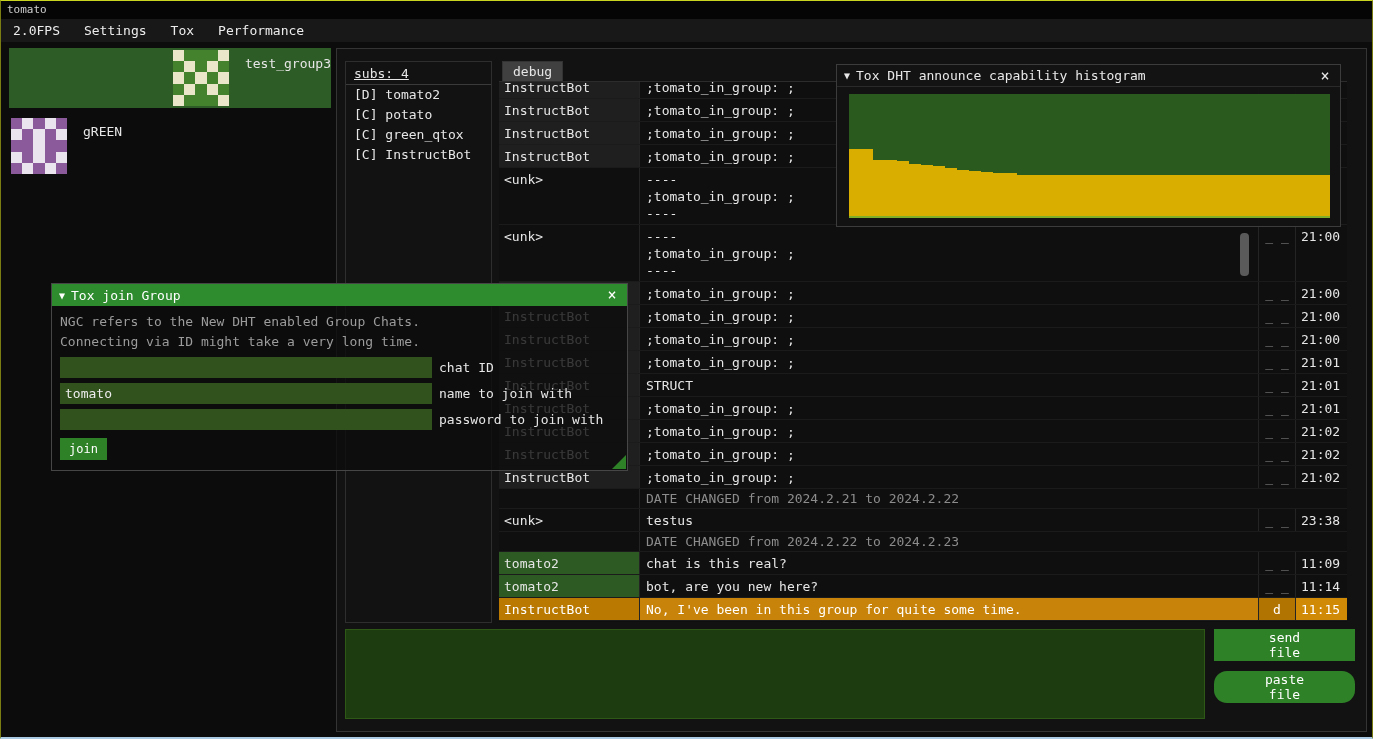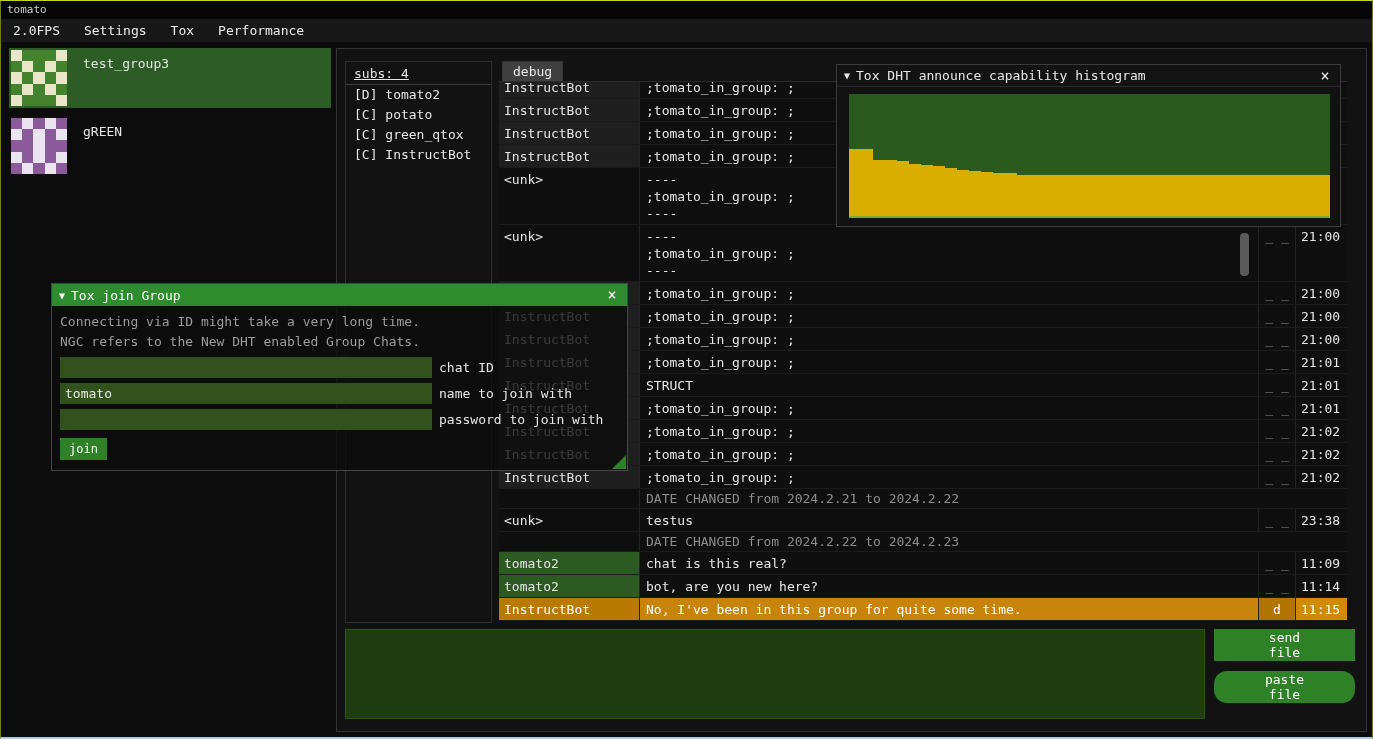--- a/index.html
+++ b/index.html
@@ -12,21 +12,21 @@
   
   .titlebar{position:absolute;left:0;top:0;right:0;height:18px;background:#050505;
             font-size:11px;color:#cfcfcf;line-height:18px;padding-left:6px;}
   
   .menubar{position:absolute;left:0;top:18px;right:0;height:23px;background:#181818;
            display:flex;align-items:center;}
   .menu-item{padding:0 12px;height:23px;line-height:23px;color:#ececec;cursor:default;}
   
   .sidebar{position:absolute;left:0;top:41px;width:335px;height:200px;}
   .group-row{position:absolute;left:8px;width:322px;height:60px;display:flex;align-items:flex-start;}
-  .group-row.selected{background:var(--selected-green);}
+  .group-row.selected{background:var(--selected-green);justify-content:flex-end;}
   .avatar{width:56px;height:56px;margin:2px;display:grid;
           grid-template-columns:repeat(5,1fr);grid-template-rows:repeat(5,1fr);}
   .group-name{margin-left:14px;margin-top:8px;}
   
   .main-window{position:absolute;left:335px;top:47px;width:1031px;height:684px;
                background:#121212;border:1px solid #343434;}
   .members-panel{position:absolute;left:8px;top:12px;width:147px;height:562px;
                  border:1px solid #2e2e2e;background:#121212;}
   .members-header{padding:4px 8px 3px 8px;text-decoration:underline;}
   .members-sep{height:1px;background:#3a3a3a;}
@@ -326,22 +326,22 @@
 
   </div>
 
   <div class="dialog join-dialog">
     <div class="dlg-title green">
       <span class="collapse">▼</span>
       <span>Tox join Group</span>
       <span class="close">×</span>
     </div>
     <div class="dlg-body">
+      <div class="info">NGC refers to the New DHT enabled Group Chats.</div>
       <div class="info">Connecting via ID might take a very long time.</div>
-      <div class="info">NGC refers to the New DHT enabled Group Chats.</div>
       <div class="field-row">
         <input class="gfield" value="" style="">
         <span class="field-label">chat ID</span>
       </div>
       <div class="field-row">
         <input class="gfield" value="tomato" style="">
         <span class="field-label">name to join with</span>
       </div>
       <div class="field-row">
         <input class="gfield" value="" style="">

